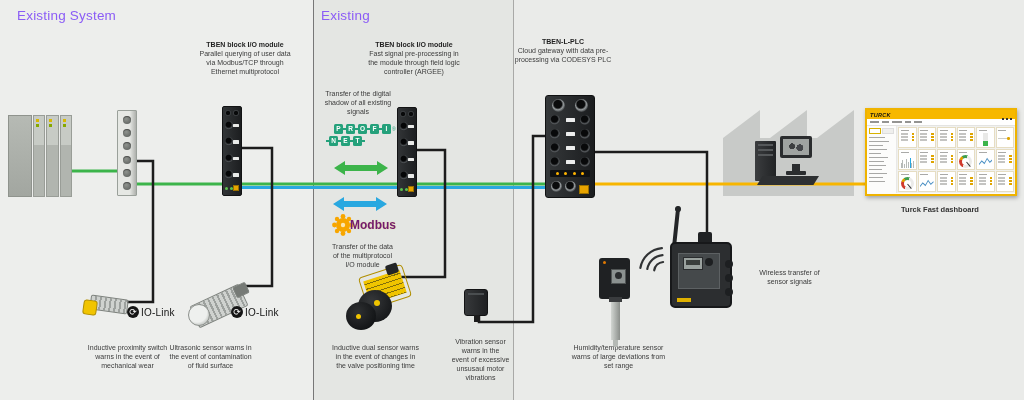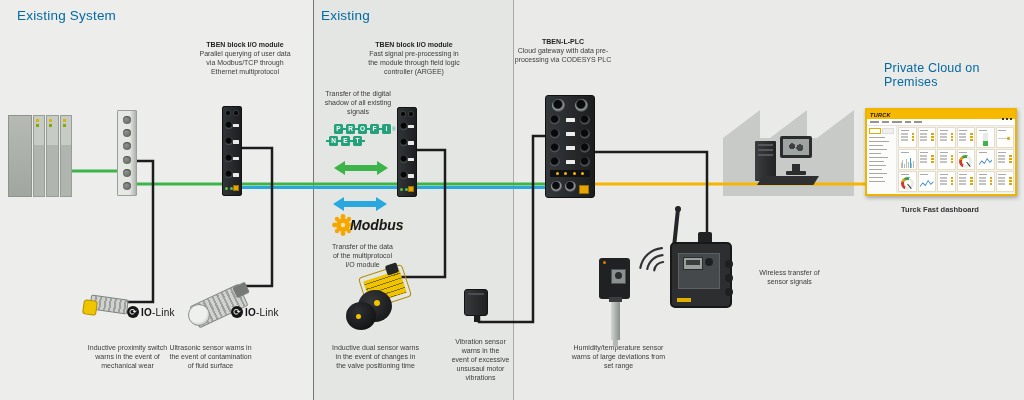--- a/index.html
+++ b/index.html
@@ -3,21 +3,21 @@
 <meta charset="utf-8">
 <style>
   html,body{margin:0;padding:0;background:#d9dad8}
   .stage{position:relative;width:1024px;height:400px;overflow:hidden;
          font-family:"Liberation Sans",sans-serif;background:#eaebe9}
   
   .sec{position:absolute;top:0;height:400px}
   .sec-existing{left:0;width:313px;background:#edeeec}
   .sec-retrofit{left:313px;width:201px;background:#e4e6e3;border-left:1px solid #777;border-right:1px solid #a9a9a7;box-sizing:border-box}
   .sec-right{left:514px;width:510px;background:#eaebe9}
-  .sec-title{position:absolute;font-size:13.5px;color:#0369a1;letter-spacing:.2px}
+  .sec-title{position:absolute;font-size:13.5px;color:#8b5cf6;letter-spacing:.2px}
   
   .ann{position:absolute;text-align:center;font-size:7px;line-height:1.27;color:#3b3b3b}
   .ann b{display:block;color:#1f1f1f;font-weight:bold}
   .ann span{display:block}
   .caption{position:absolute;text-align:center;font-size:7.5px;font-weight:bold;color:#333}
   
   .wires{position:absolute;left:0;top:0;pointer-events:none}
   
   .dev{position:absolute;box-sizing:border-box}
   .plc{display:flex;gap:1px}
@@ -48,29 +48,29 @@
   .Lled i{width:3px;height:3px;border-radius:50%;background:#ffb400}
   .Lfoot{height:16px;display:flex;align-items:center;justify-content:space-between;padding:0 1px}
   .Lfoot .yl{width:8px;height:7px;background:#e8a400;border:1px solid #9a7000;align-self:flex-end}
   
   .cyl{position:absolute;background:repeating-linear-gradient(90deg,#cfd2cf 0 3px,#9da19e 3px 5px);border:1px solid #7c807c;border-radius:2px}
   .cap-y{position:absolute;background:#f1c400;border:1px solid #b08e00;border-radius:3px}
   .uface{position:absolute;border-radius:50%;background:radial-gradient(circle at 42% 40%,#eef0ee 55%,#b9bdb9 80%);border:1px solid #8d918d}
   .iol{position:absolute;display:flex;align-items:center;gap:2px}
   .iol .ic{width:12px;height:12px;border-radius:50%;background:#151515;color:#fff;font-size:9px;line-height:12px;text-align:center}
   .iol .tx{font-size:10px;color:#141414;letter-spacing:.2px}
-  .iol .tx b{font-weight:700}
+  .iol .tx b{font-weight:400}
   
   .pnlogo{position:absolute;width:70px}
   .pnrow{display:flex;align-items:center;margin-bottom:2px}
   .pnb{width:9px;height:10px;background:var(--pn,#24a17b);color:#fff;font-size:6.5px;font-weight:bold;text-align:center;line-height:10px;border-radius:1.5px}
   .pnc{width:3px;height:2px;background:var(--pn,#24a17b)}
   .pnreg{font-size:5px;color:#24a17b;vertical-align:top;margin-left:1px}
   .mblogo{position:absolute;display:flex;align-items:center}
-  .mbtext{font-size:14px;font-weight:bold;font-style:italic;color:#0f172a;margin-left:-6px;text-shadow:0 0 1px #f3d570}
+  .mbtext{font-size:12px;font-weight:bold;color:#701a75;margin-left:-6px;text-shadow:0 0 1px #f3d570}
   
   .tower{background:linear-gradient(90deg,#3b3d3f,#212325);border-radius:1px}
   .tower i{display:block;height:2px;background:#55585a;margin:3px 3px 0}
   .monitor{background:#2a2c2e;border-radius:2px;padding:3px}
   .monitor .scr{width:100%;height:100%;background:radial-gradient(circle at 35% 45%,#3c3e40 15%,transparent 16%),radial-gradient(circle at 65% 55%,#44464a 18%,transparent 19%),#9fa3a1}
   .kbd{background:#2e3032;clip-path:polygon(9% 0,100% 0,91% 100%,0 100%)}
   
   .gw{background:#2c2e30;border:2px solid #17181a;border-radius:5px}
   .gw .pan{position:absolute;left:6px;top:9px;width:40px;height:34px;background:#45494b;border:1px solid #5d6163}
   .gw .scr{position:absolute;left:11px;top:13px;width:18px;height:11px;background:#9aa19e;border:1px solid #2a2c2e}
@@ -135,21 +135,20 @@
       <path d="M135 161 H153 V302 H122"></path>
       <path d="M240 148 H272 V286 H243"></path>
       <path d="M415 150 H445 V277 H400"></path>
       <path d="M479 314 V322 H533 V136 H547"></path>
       <path d="M593 152 H707 V246"></path>
     </g>
   </svg>
 
   <div class="sec-title" style="left:17px;top:8px">Existing System</div>
   <div class="sec-title" style="left:321px;top:8px">Existing</div>
-  <div class="sec-title" style="left:884px;top:61px;font-size:12.5px">Private Cloud on Premises</div>
 
   <div class="ann" style="left:175px;top:41px;width:140px">
     <b>TBEN block I/O module</b>
     <span>Parallel querying of user data</span>
     <span>via Modbus/TCP through</span>
     <span>Ethernet multiprotocol</span>
   </div>
   <div class="ann" style="left:344px;top:41px;width:140px">
     <b>TBEN block I/O module</b>
     <span>Fast signal pre-processing in</span>

